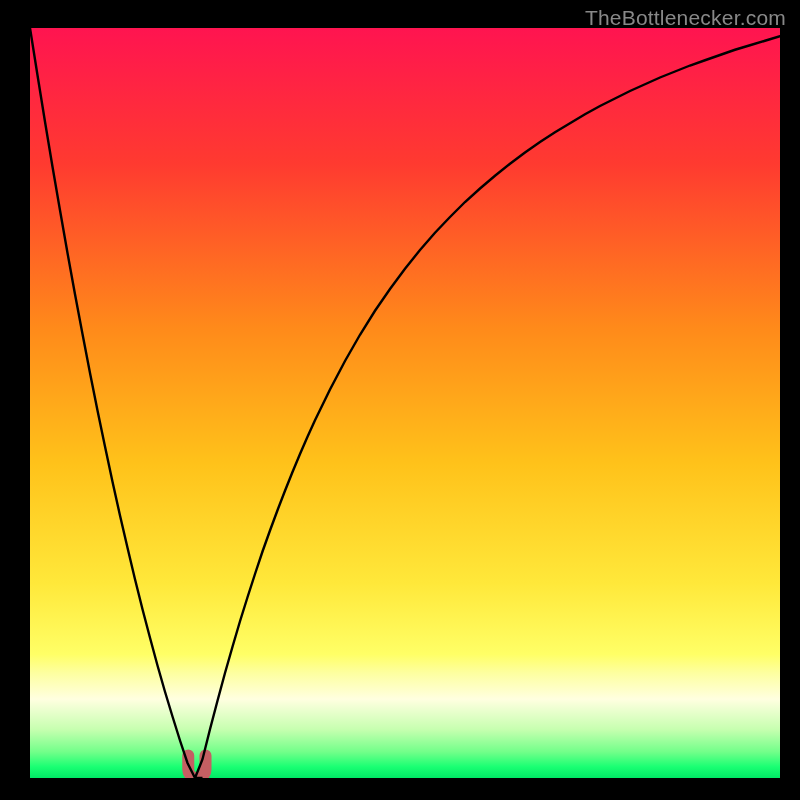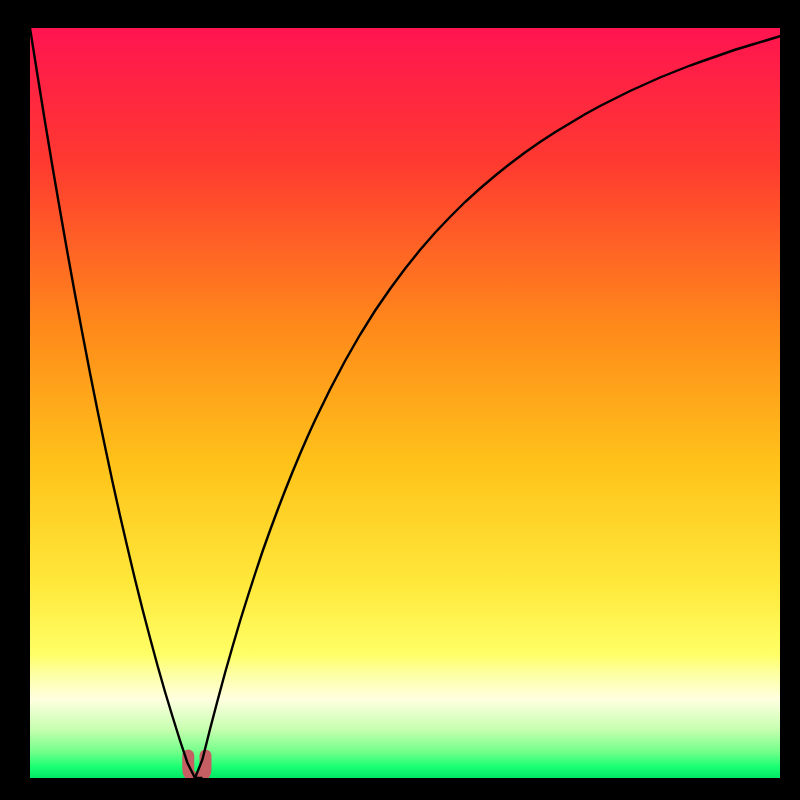--- a/index.html
+++ b/index.html
@@ -48,13 +48,14 @@
           <stop offset="93.5%" stop-color="#c7ffb0"></stop>
           <stop offset="96.5%" stop-color="#73ff8a"></stop>
           <stop offset="98.5%" stop-color="#1aff73"></stop>
           <stop offset="100%" stop-color="#00e865"></stop>
         </linearGradient>
     </defs>
     <rect id="bg-rect" x="0" y="0" fill="url(#bg-grad)" width="750" height="750"></rect>
     <path id="marker" fill="none" stroke-linecap="round" stroke-linejoin="round" d="M 158.25 727.50 L 158.25 741.38 A 8.62 8.62 0 0 0 175.50 741.38 L 175.50 727.50" stroke="#c55f63" stroke-width="12"></path>
     <path id="curve" fill="none" stroke-linecap="round" d="M0.00 0.00 L7.50 47.25 L15.00 93.75 L22.50 138.75 L30.00 182.25 L37.50 225.00 L45.00 266.25 L52.50 306.00 L60.00 345.00 L67.50 382.50 L75.00 418.50 L82.50 453.75 L90.00 487.50 L97.50 519.75 L105.00 551.25 L112.50 581.25 L120.00 609.75 L127.50 637.50 L135.00 663.75 L142.50 688.50 L150.00 712.50 L157.50 735.00 L165.00 750.00 L172.50 750.00 L165.00 750.00 L172.50 731.25 L180.00 701.25 L187.50 672.75 L195.00 645.00 L202.50 618.75 L210.00 593.25 L217.50 569.25 L225.00 546.00 L232.50 523.50 L240.00 502.50 L247.50 482.25 L255.00 462.75 L262.50 444.00 L270.00 426.00 L277.50 408.75 L285.00 392.25 L300.00 361.50 L315.00 333.00 L330.00 306.75 L345.00 282.75 L360.00 261.00 L375.00 240.75 L390.00 222.00 L405.00 204.75 L420.00 189.00 L435.00 174.00 L450.00 160.50 L465.00 147.75 L480.00 135.75 L495.00 124.50 L510.00 114.00 L525.00 104.25 L540.00 95.25 L555.00 86.25 L570.00 78.00 L585.00 70.50 L600.00 63.00 L615.00 56.25 L630.00 49.50 L645.00 43.50 L660.00 37.50 L675.00 32.25 L690.00 27.00 L705.00 21.75 L720.00 17.25 L735.00 12.75 L750.00 8.25" stroke="#000000" stroke-width="2.4"></path>
   </svg>
+  <div id="watermark" style="right: 14px; top: 6px;">TheBottlenecker.com</div>
 </div>
 
 </body></html>

